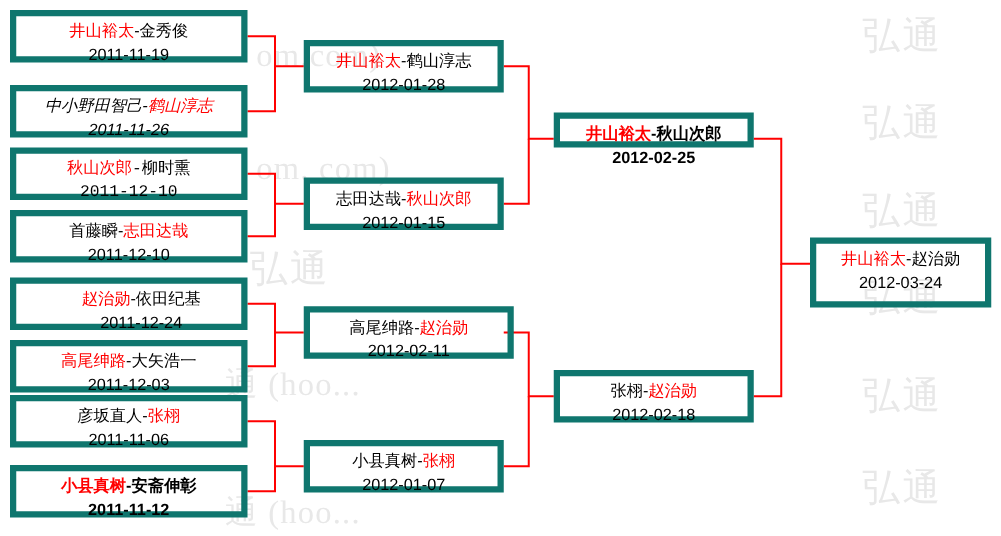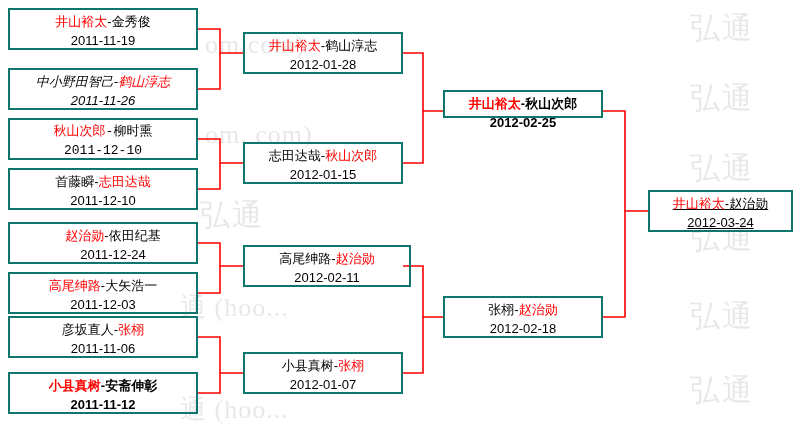--- a/index.html
+++ b/index.html
@@ -44,21 +44,21 @@
   svg.lines {
     position: absolute;
     left: 0; top: 0;
     width: 801px;
     height: 429px;
     z-index: 1;
   }
   .node {
     position: absolute;
     box-sizing: border-box;
-    border: 2px solid #0f766e;
+    border: 5px solid #0f766e;
     background: transparent;
     text-align: center;
     font-size: 13px;
     line-height: 1.45;
     color: #000000;
     z-index: 2;
     padding-top: 3px;
     white-space: nowrap;
   }
   .node .names {
@@ -159,18 +159,18 @@
         <span class="date">2012-01-07</span>
       </div>
       <div class="node" style="left: 443px; top: 90px; width: 160px; height: 28px; font-weight: bold;">
         <span class="names"><span class="red">井山裕太</span><span class="blk">-</span><span class="blk">秋山次郎</span></span>
         <span class="date">2012-02-25</span>
       </div>
       <div class="node" style="left: 443px; top: 296px; width: 160px; height: 42px;">
         <span class="names"><span class="blk">张栩</span><span class="blk">-</span><span class="red">赵治勋</span></span>
         <span class="date">2012-02-18</span>
       </div>
-      <div class="node" style="left: 648px; top: 190px; width: 145px; height: 42px; text-decoration: underline;">
+      <div class="node" style="left: 648px; top: 190px; width: 145px; height: 56px;">
         <span class="names"><span class="red">井山裕太</span><span class="blk">-</span><span class="blk">赵治勋</span></span>
         <span class="date">2012-03-24</span>
       </div>
     </div>
 </div>
 
 </body></html>

